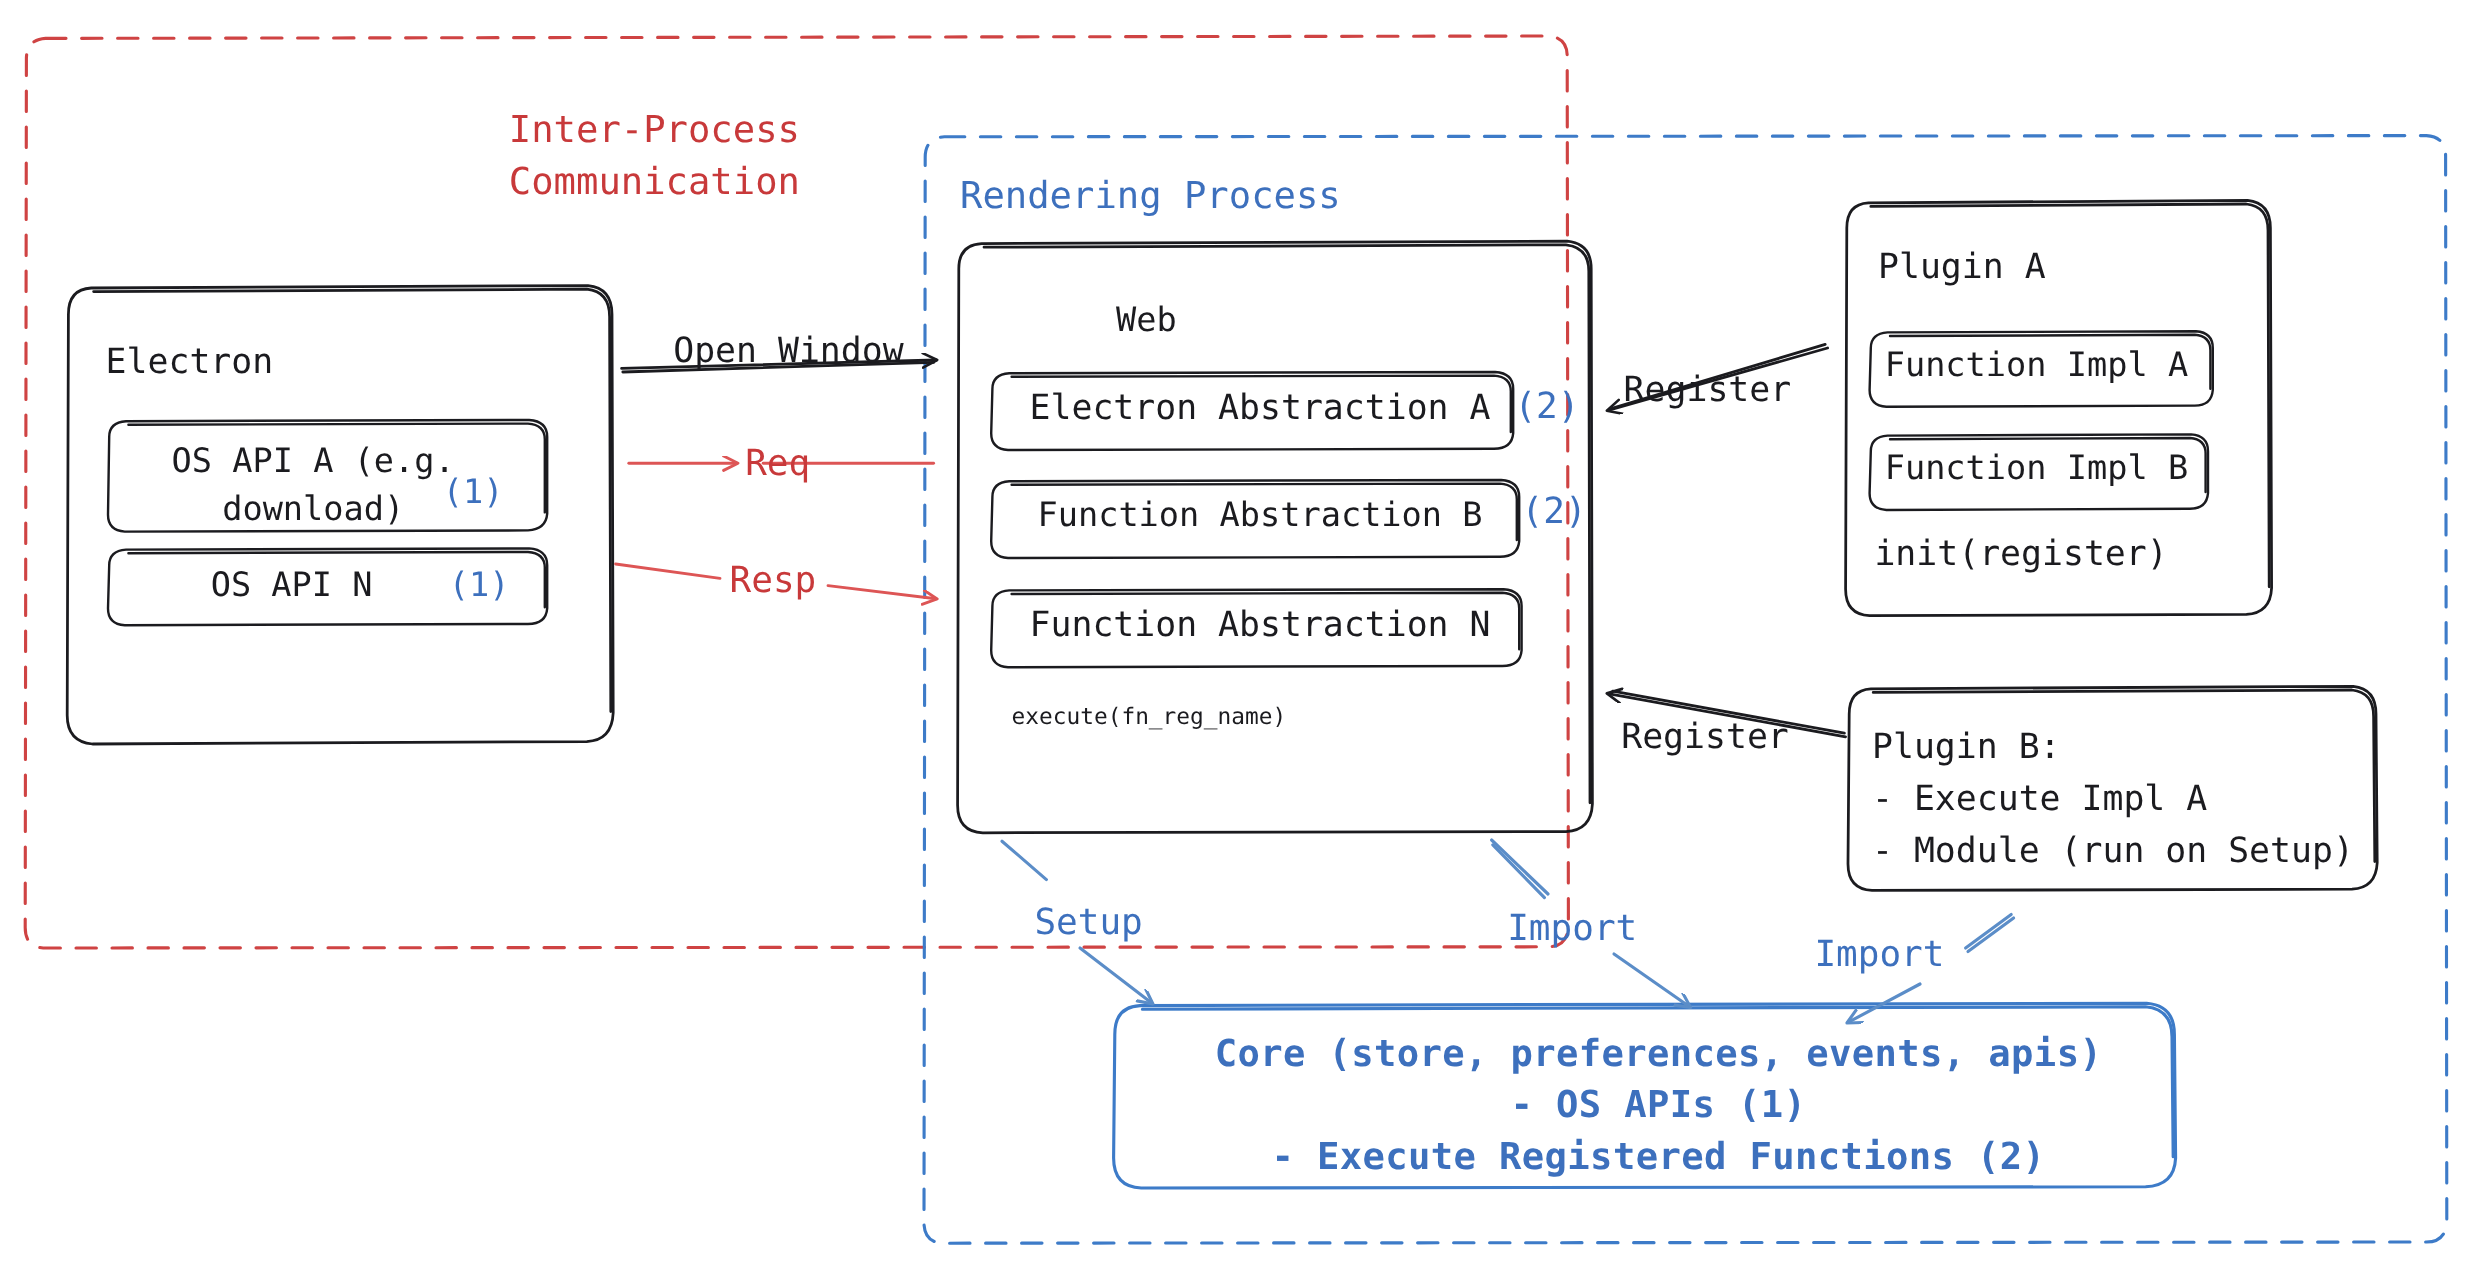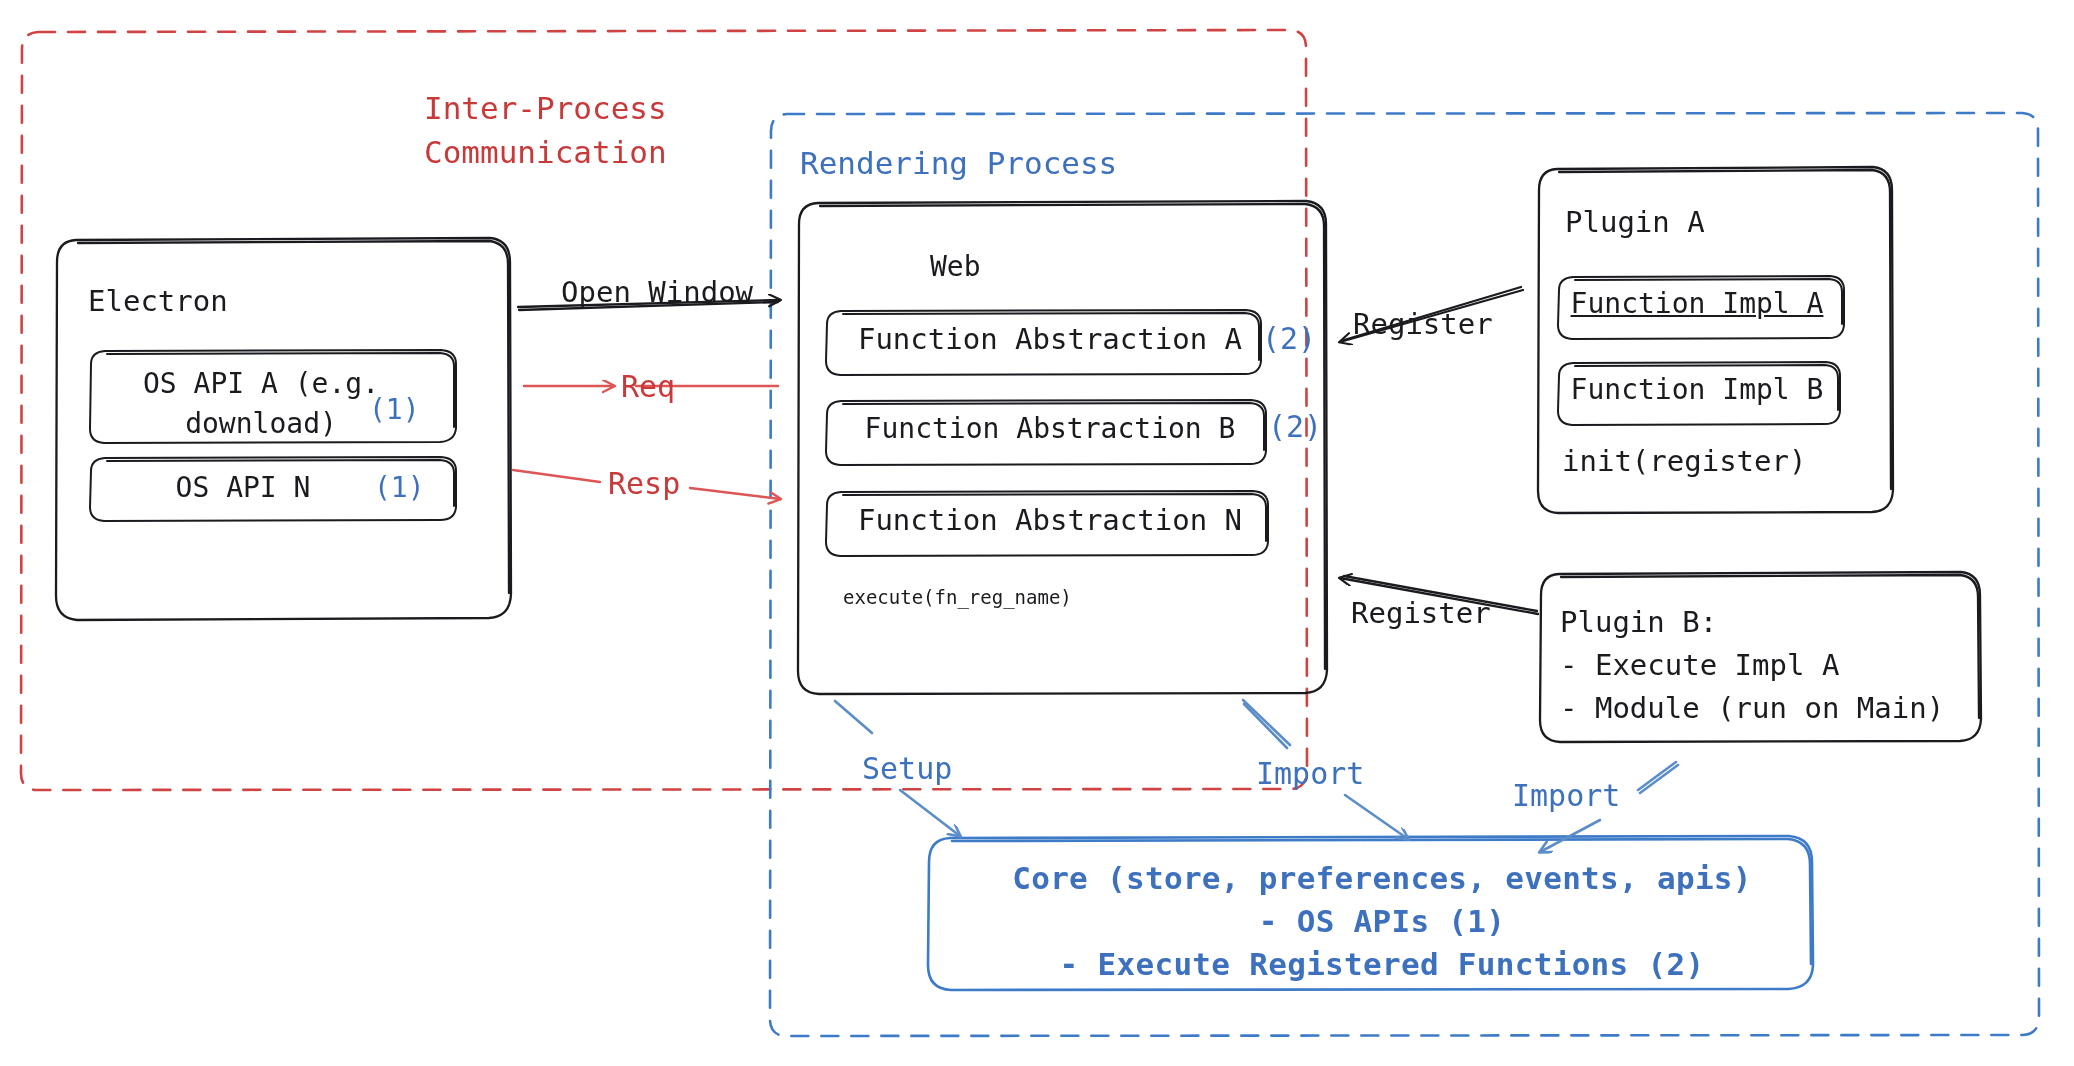--- a/index.html
+++ b/index.html
@@ -53,21 +53,21 @@
   .t-fa-b     { font-size: 28px; left: 840px; top: 411px; width: 420px; }
   .t-fa-n     { font-size: 29px; left: 840px; top: 502px; width: 420px; }
   .t-b2a      { font-size: 30px; left: 1262px; top: 320px; }
   .t-b2b      { font-size: 30px; left: 1268px; top: 408px; }
   .t-exec     { font-size: 19px; left: 843px; top: 585px; }
 
   .t-reg1     { font-size: 29px; left: 1353px; top: 306px; }
   .t-reg2     { font-size: 29px; left: 1351px; top: 595px; }
 
   .t-pluga    { font-size: 29px; left: 1565px; top: 204px; }
-  .t-fi-a     { font-size: 28px; left: 1562px; top: 286px; width: 270px; text-decoration: underline; }
+  .t-fi-a     { font-size: 28px; left: 1562px; top: 286px; width: 270px; }
   .t-fi-b     { font-size: 28px; left: 1562px; top: 372px; width: 270px; }
   .t-initreg  { font-size: 29px; left: 1562px; top: 443px; }
 
   .t-plugb    { font-size: 29px; left: 1560px; top: 601px; line-height: 1.48; }
 
   .t-setup    { font-size: 30px; left: 862px;  top: 750px; }
   .t-import1  { font-size: 30px; left: 1256px; top: 755px; }
   .t-import2  { font-size: 30px; left: 1512px; top: 777px; }
 
   .t-core     { font-size: 31px; left: 942px; top: 857px; width: 880px; line-height: 1.38; font-weight: bold; letter-spacing: 0.3px; }
@@ -229,36 +229,36 @@
 download)</div>
   <div class="lbl blue t-osapia-n">(1)</div>
   <div class="lbl t-osapin center">OS API N</div>
   <div class="lbl blue t-osapin-n">(1)</div>
 
   <div class="lbl t-openwin">Open Window</div>
   <div class="lbl red t-req">Req</div>
   <div class="lbl red t-resp">Resp</div>
 
   <div class="lbl t-web left">Web</div>
-  <div class="lbl t-fa-a center">Function Abstraction A</div>
+  <div class="lbl t-fa-a center">Electron Abstraction A</div>
   <div class="lbl blue t-b2a">(2)</div>
   <div class="lbl t-fa-b center">Function Abstraction B</div>
   <div class="lbl blue t-b2b">(2)</div>
   <div class="lbl t-fa-n center">Function Abstraction N</div>
   <div class="lbl t-exec left">execute(fn_reg_name)</div>
 
   <div class="lbl t-reg1">Register</div>
   <div class="lbl t-reg2">Register</div>
 
   <div class="lbl t-pluga left">Plugin A</div>
   <div class="lbl t-fi-a center">Function Impl A</div>
   <div class="lbl t-fi-b center">Function Impl B</div>
   <div class="lbl t-initreg left">init(register)</div>
 
-  <div class="lbl t-plugb left"><span>Plugin B:</span><br><span>- Execute Impl A</span><br><span>- Module (run on Main)</span></div>
+  <div class="lbl t-plugb left"><span>Plugin B:</span><br><span>- Execute Impl A</span><br><span>- Module (run on Setup)</span></div>
 
   <div class="lbl blue t-setup">Setup</div>
   <div class="lbl blue t-import1">Import</div>
   <div class="lbl blue t-import2">Import</div>
 
   <div class="lbl blue t-core center"><span>Core (store, preferences, events, apis)</span><br><span>- OS APIs (1)</span><br><span>- Execute Registered Functions (2)</span></div>
 
 </div>
 
 </body></html>

